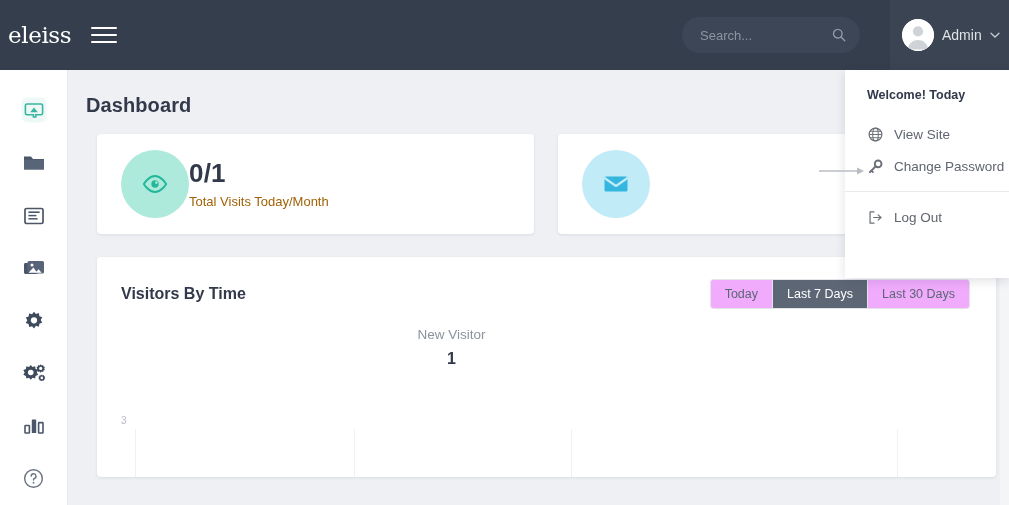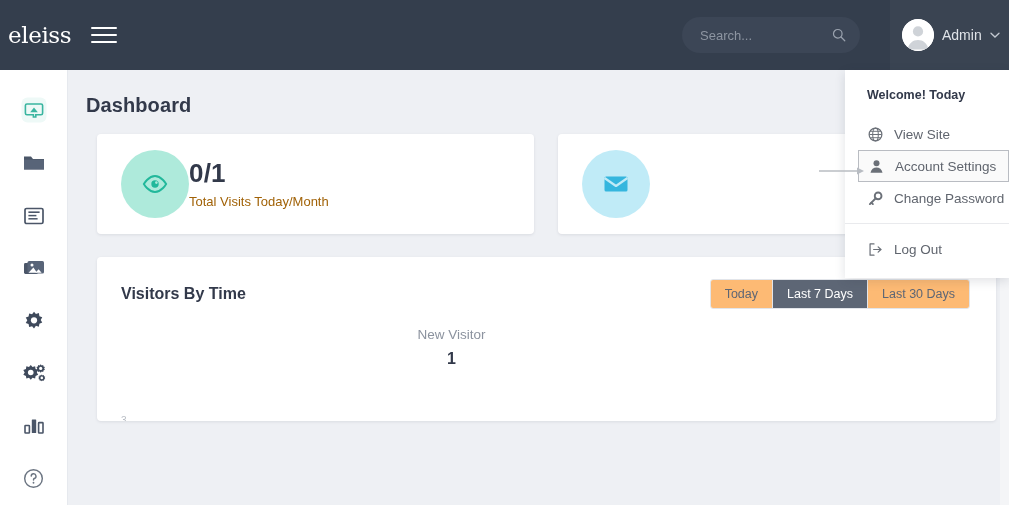--- a/index.html
+++ b/index.html
@@ -141,21 +141,21 @@
   .stat-value {
     font-size: 26px; font-weight: 700; color: #32394a;
     line-height: 1.15; letter-spacing: 0.2px;
   }
   .stat-label {
     font-size: 13px; color: #a16207; margin-top: 6px;
   }
 
   .panel {
     margin: 23px 0 0 29px;
-    width: 899px; height: 164px;
+    width: 899px; height: 220px;
     background: #ffffff;
     border-radius: 4px;
     box-shadow: 0 1px 3px rgba(42,52,70,0.10);
     position: relative;
     overflow: hidden;
   }
   .panel-head {
     display: flex; align-items: center;
     justify-content: space-between;
     padding: 22px 26px 0 24px;
@@ -164,21 +164,21 @@
     font-size: 16px; font-weight: 700; color: #32394a;
   }
   .btn-group {
     display: flex;
     border-radius: 3px; overflow: hidden;
     border: 1px solid #e2e5ea;
   }
   .seg-btn {
     padding: 7px 14px;
     font-size: 12.5px;
-    background: #fdba74;
+    background: #f0abfc;
     color: #5d6675;
     border: none;
     border-right: 1px solid #e2e5ea;
     cursor: pointer;
     font-family: "Liberation Sans", sans-serif;
     white-space: nowrap;
   }
   .seg-btn:last-child { border-right: none; }
   .seg-btn.active { background: #5d6675; color: #ffffff; }
 
@@ -446,29 +446,20 @@
         <circle cx="8" cy="8" r="6.8" fill="none" stroke="#6b7078" stroke-width="1.3"></circle>
         <ellipse cx="8" cy="8" rx="3" ry="6.8" fill="none" stroke="#6b7078" stroke-width="1.1"></ellipse>
         <line x1="1.4" y1="8" x2="14.6" y2="8" stroke="#6b7078" stroke-width="1.1"></line>
         <line x1="2.4" y1="4.6" x2="13.6" y2="4.6" stroke="#6b7078" stroke-width="1"></line>
         <line x1="2.4" y1="11.4" x2="13.6" y2="11.4" stroke="#6b7078" stroke-width="1"></line>
       </svg>
     </span>
     <span>View Site</span>
   </div>
 
-  <div class="dd-item highlight">
-    <span class="dd-ico">
-      <svg width="15" height="15" viewBox="0 0 16 16">
-        <circle cx="8" cy="4.6" r="3.2" fill="#6b7078"></circle>
-        <path d="M1.6 14.6c.7-3.6 3.3-5.6 6.4-5.6s5.7 2 6.4 5.6z" fill="#6b7078"></path>
-      </svg>
-    </span>
-    <span>Account Settings</span>
-  </div>
 
   <div class="dd-item">
     <span class="dd-ico">
       <svg width="15" height="15" viewBox="0 0 16 16">
         <circle cx="10.8" cy="5.2" r="3.6" fill="none" stroke="#6b7078" stroke-width="2"></circle>
         <path d="M8.3 7.7 L2 14" stroke="#6b7078" stroke-width="2" stroke-linecap="round"></path>
         <path d="M3.6 12.4 L5.2 14" stroke="#6b7078" stroke-width="2" stroke-linecap="round"></path>
       </svg>
     </span>
     <span>Change Password</span>

